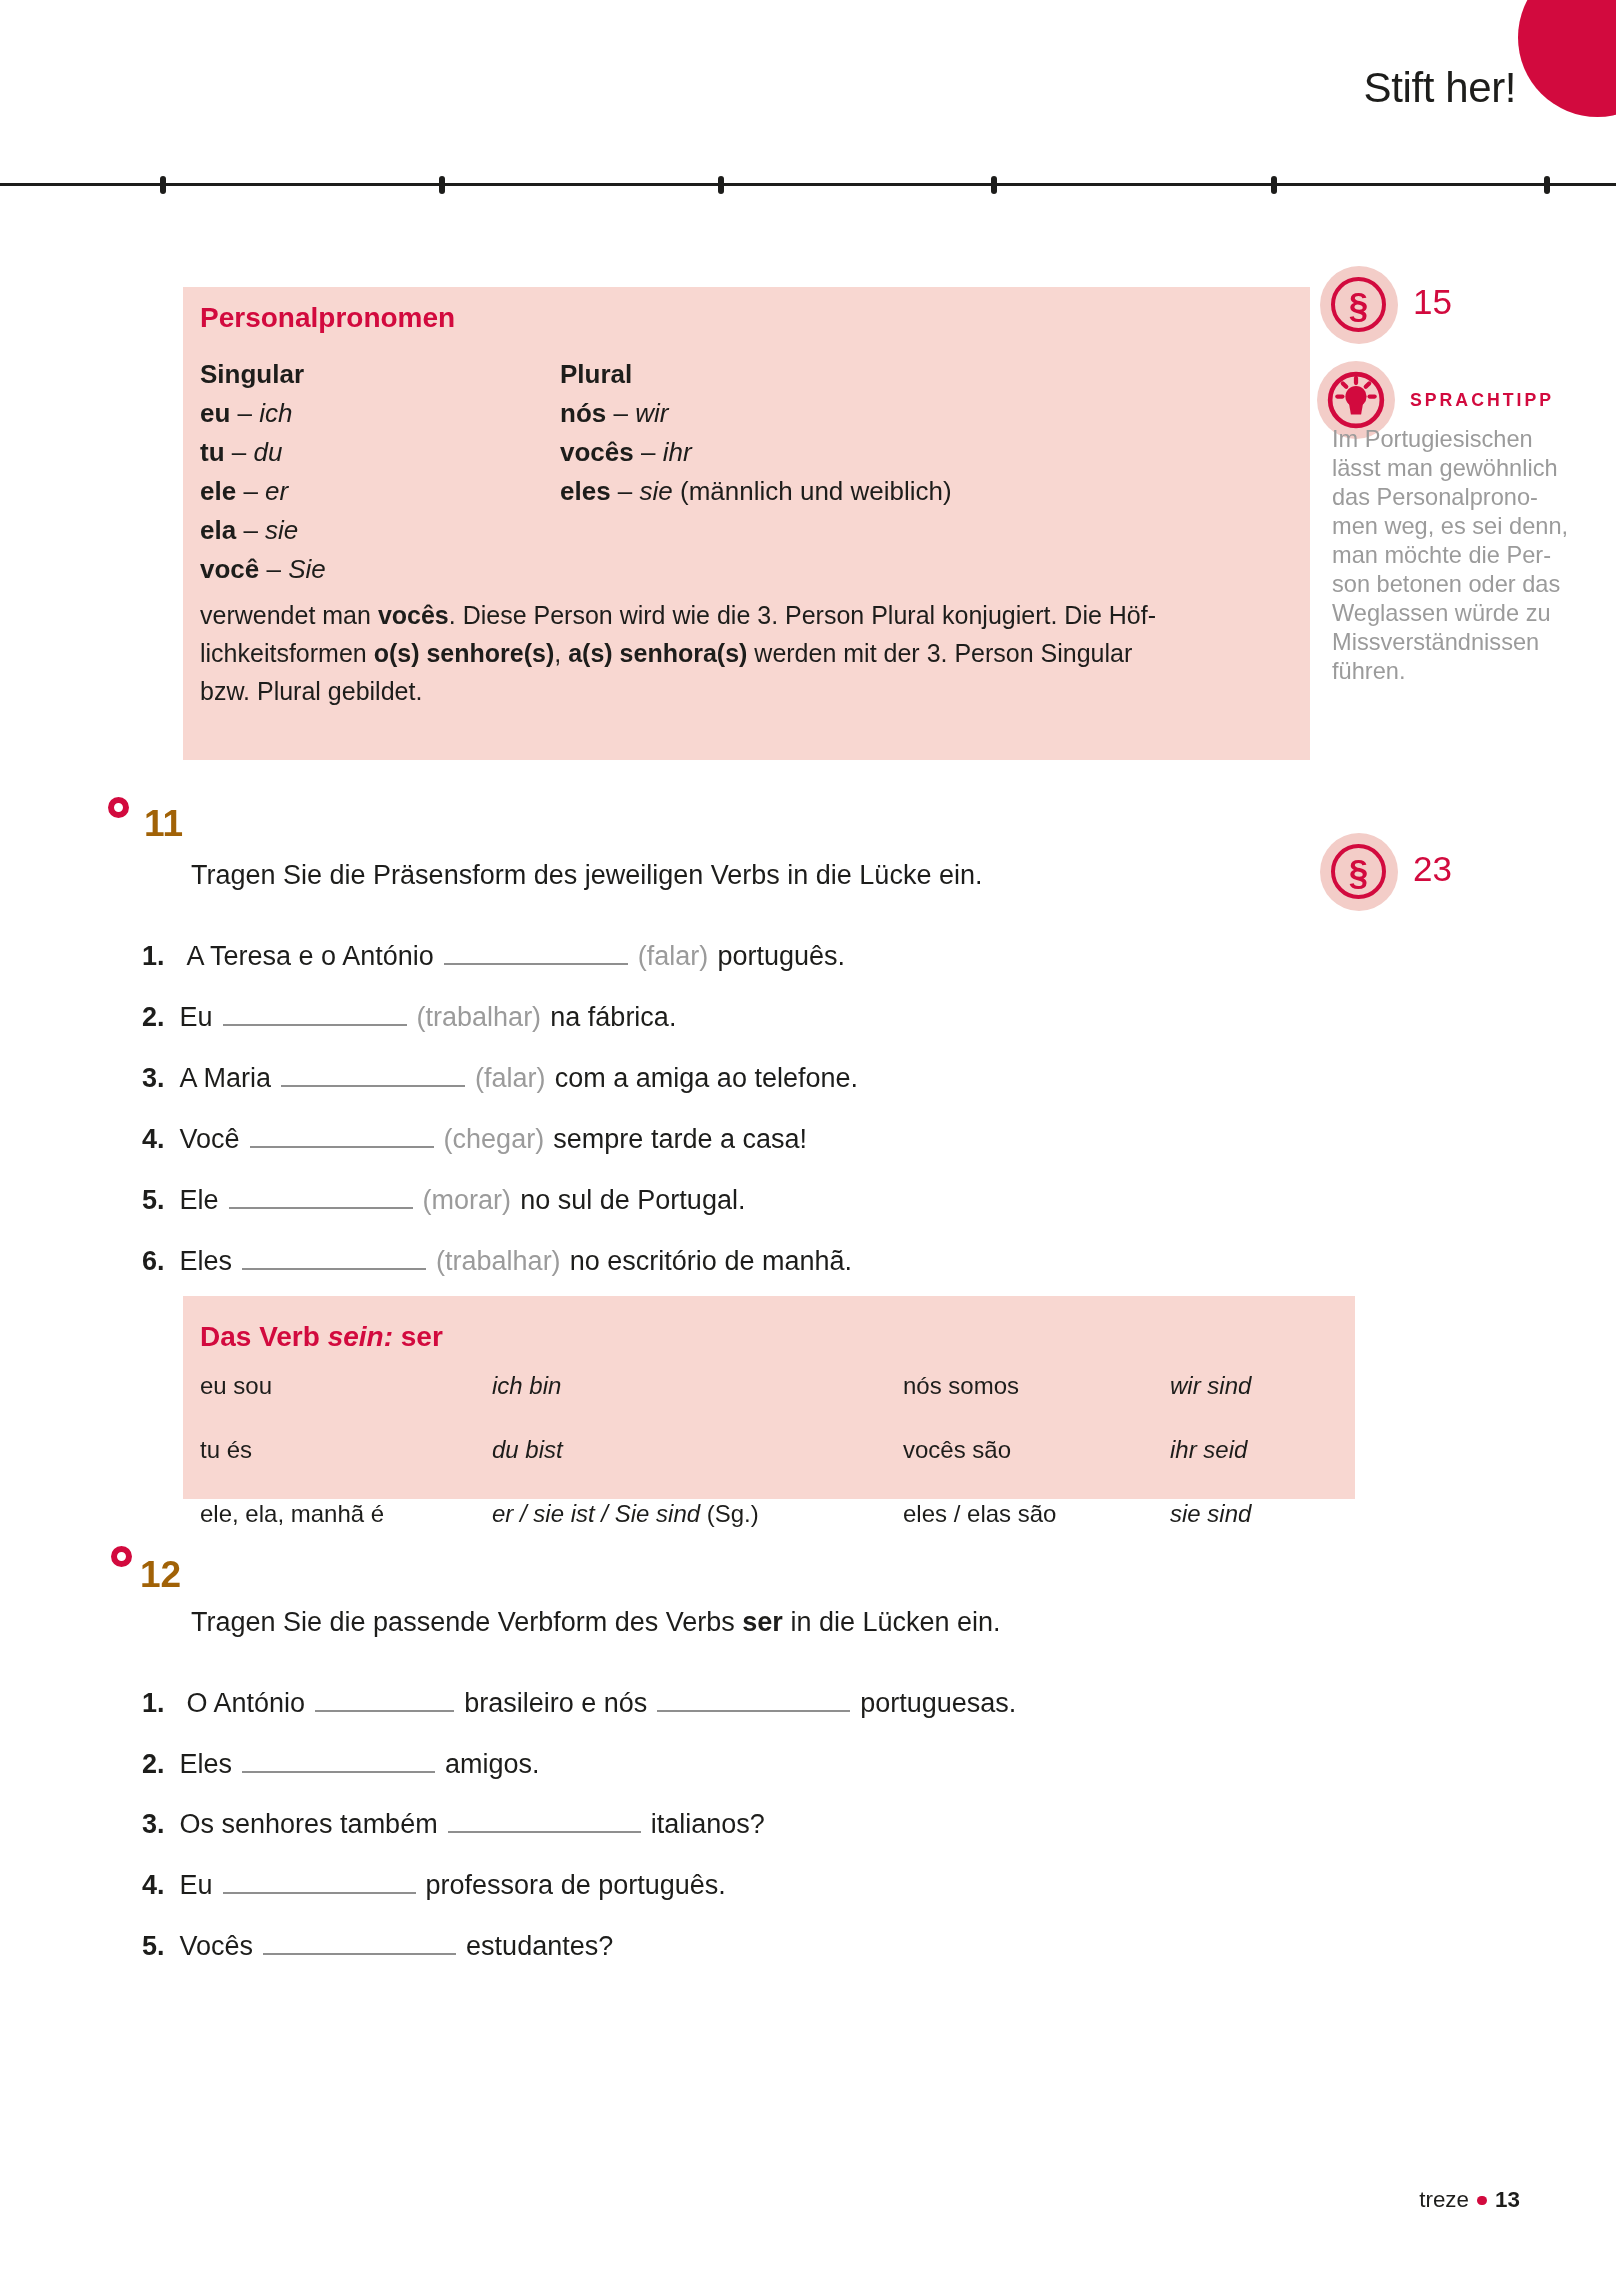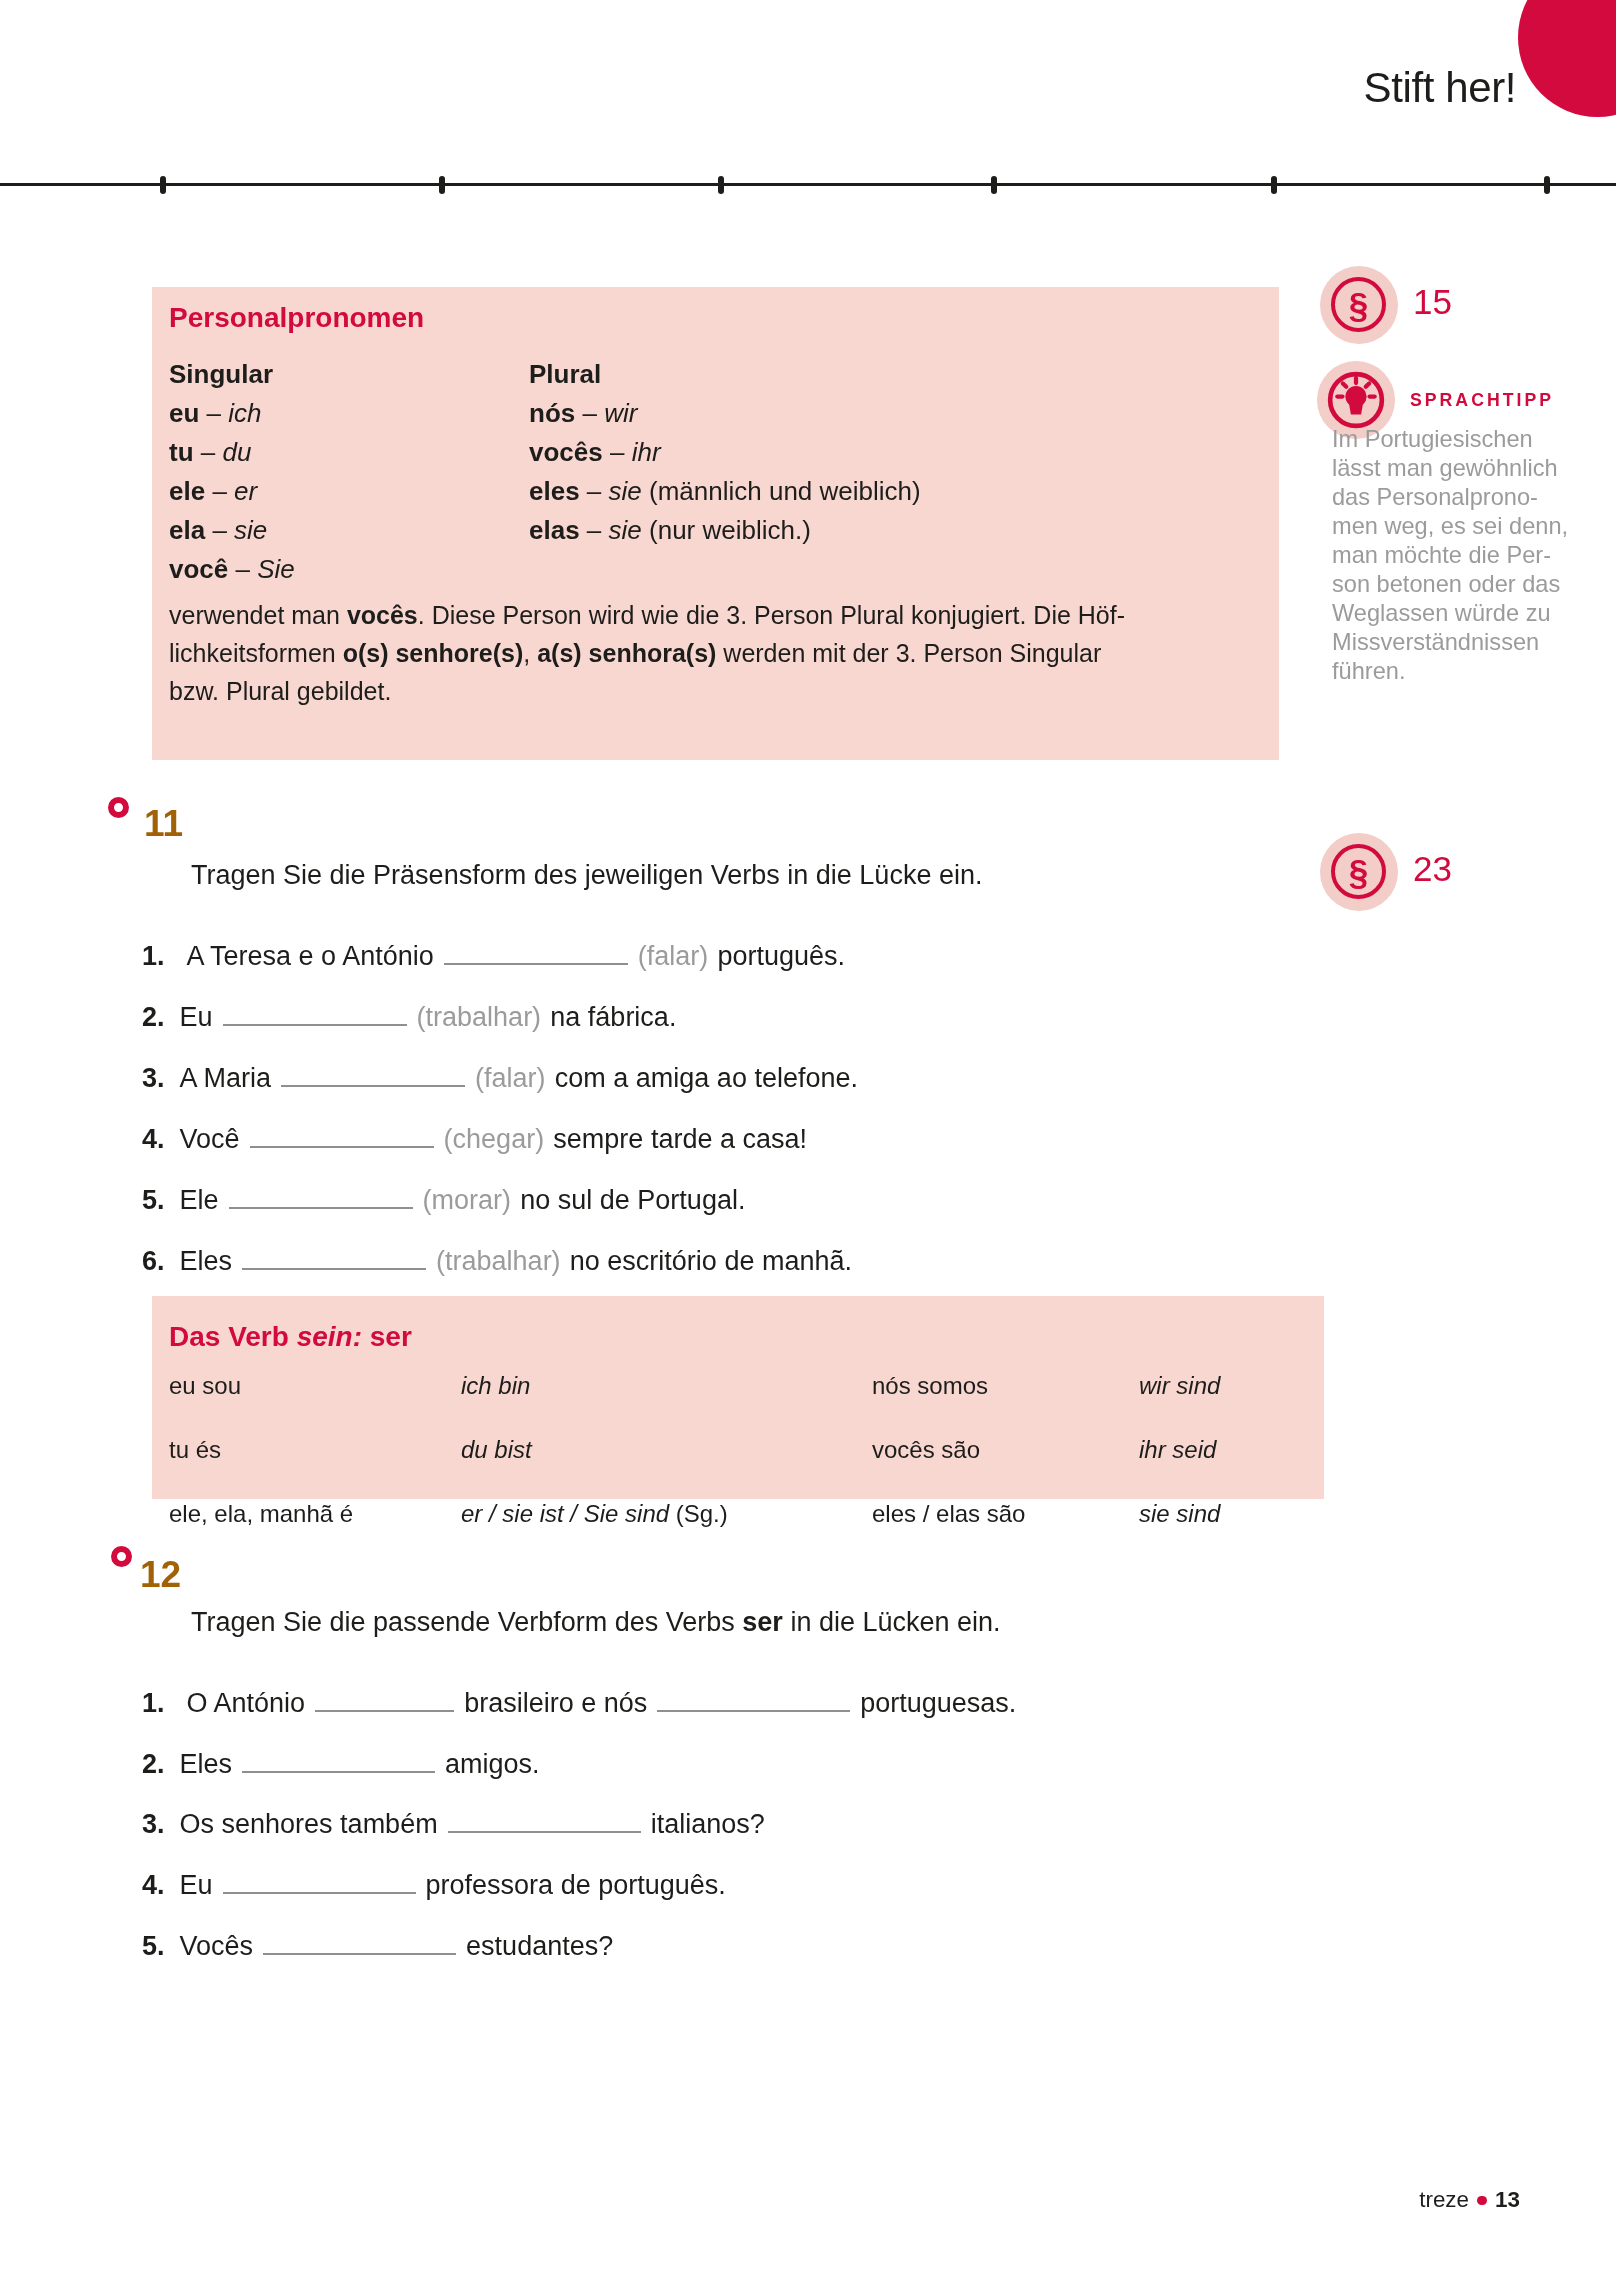--- a/index.html
+++ b/index.html
@@ -12,21 +12,21 @@
 
   
   .corner-circle{position:absolute; left:1518px; top:-42px; width:159px; height:159px;
     border-radius:50%; background:#d20a3e;}
   .page-title{position:absolute; right:100px; top:64px; font-size:42px; font-weight:normal;
     letter-spacing:-0.4px; white-space:nowrap;}
   .header-rule{position:absolute; left:0; top:183px; width:1616px; height:3.4px; background:#1d1d1b;}
   .rule-tick{position:absolute; top:176px; width:5.9px; height:17.7px; border-radius:3.4px; background:#1d1d1b;}
 
   
-  .gbox{position:absolute; background:#f8d7d1;}
+  .gbox{position:absolute; background:#f8d7d1;margin-left:31px;}
   #pronoun-box{left:152px; top:287px; width:1127px; height:473px;}
   #ser-box{left:152px; top:1296px; width:1172px; height:203px;}
   .gbox-title{position:absolute; left:17px; font-size:28px; font-weight:bold; color:#d20a3e; white-space:nowrap;}
   #pronoun-box .gbox-title{top:15px;}
   #ser-box .gbox-title{top:25px;}
 
   .pron-col{position:absolute; top:68px; font-size:26px; line-height:39px; white-space:nowrap;}
   #pron-col-sg{left:17px;}
   #pron-col-pl{left:377px;}
   .col-header{font-weight:bold;}
@@ -104,21 +104,20 @@
           <div><span class="b">ela</span> – <span class="i">sie</span></div>
           <div><span class="b">você</span> – <span class="i">Sie</span></div>
         </div>
     </div>
     <div class="pron-col" id="pron-col-pl">
       <div class="col-header">Plural</div>
       <div id="pl-rows">
           <div><span class="b">nós</span> – <span class="i">wir</span></div>
           <div><span class="b">vocês</span> – <span class="i">ihr</span></div>
           <div><span class="b">eles</span> – <span class="i">sie</span> <span>(männlich und weiblich)</span></div>
-          <div><span class="b">elas</span> – <span class="i">sie</span> <span>(nur weiblich.)</span></div>
         </div>
     </div>
     <div class="pron-para" id="pron-para">
         <div><span>verwendet man </span><span class="b ">vocês</span><span>. Diese Person wird wie die 3. Person Plural konjugiert. Die Höf-</span></div>
         <div><span>lichkeitsformen </span><span class="b ">o(s) senhore(s)</span><span>, </span><span class="b ">a(s) senhora(s)</span><span> werden mit der 3. Person Singular</span></div>
         <div><span>bzw. Plural gebildet.</span></div>
       </div>
   </section>
 
   <div class="icon-circle" id="ref1-circle">

